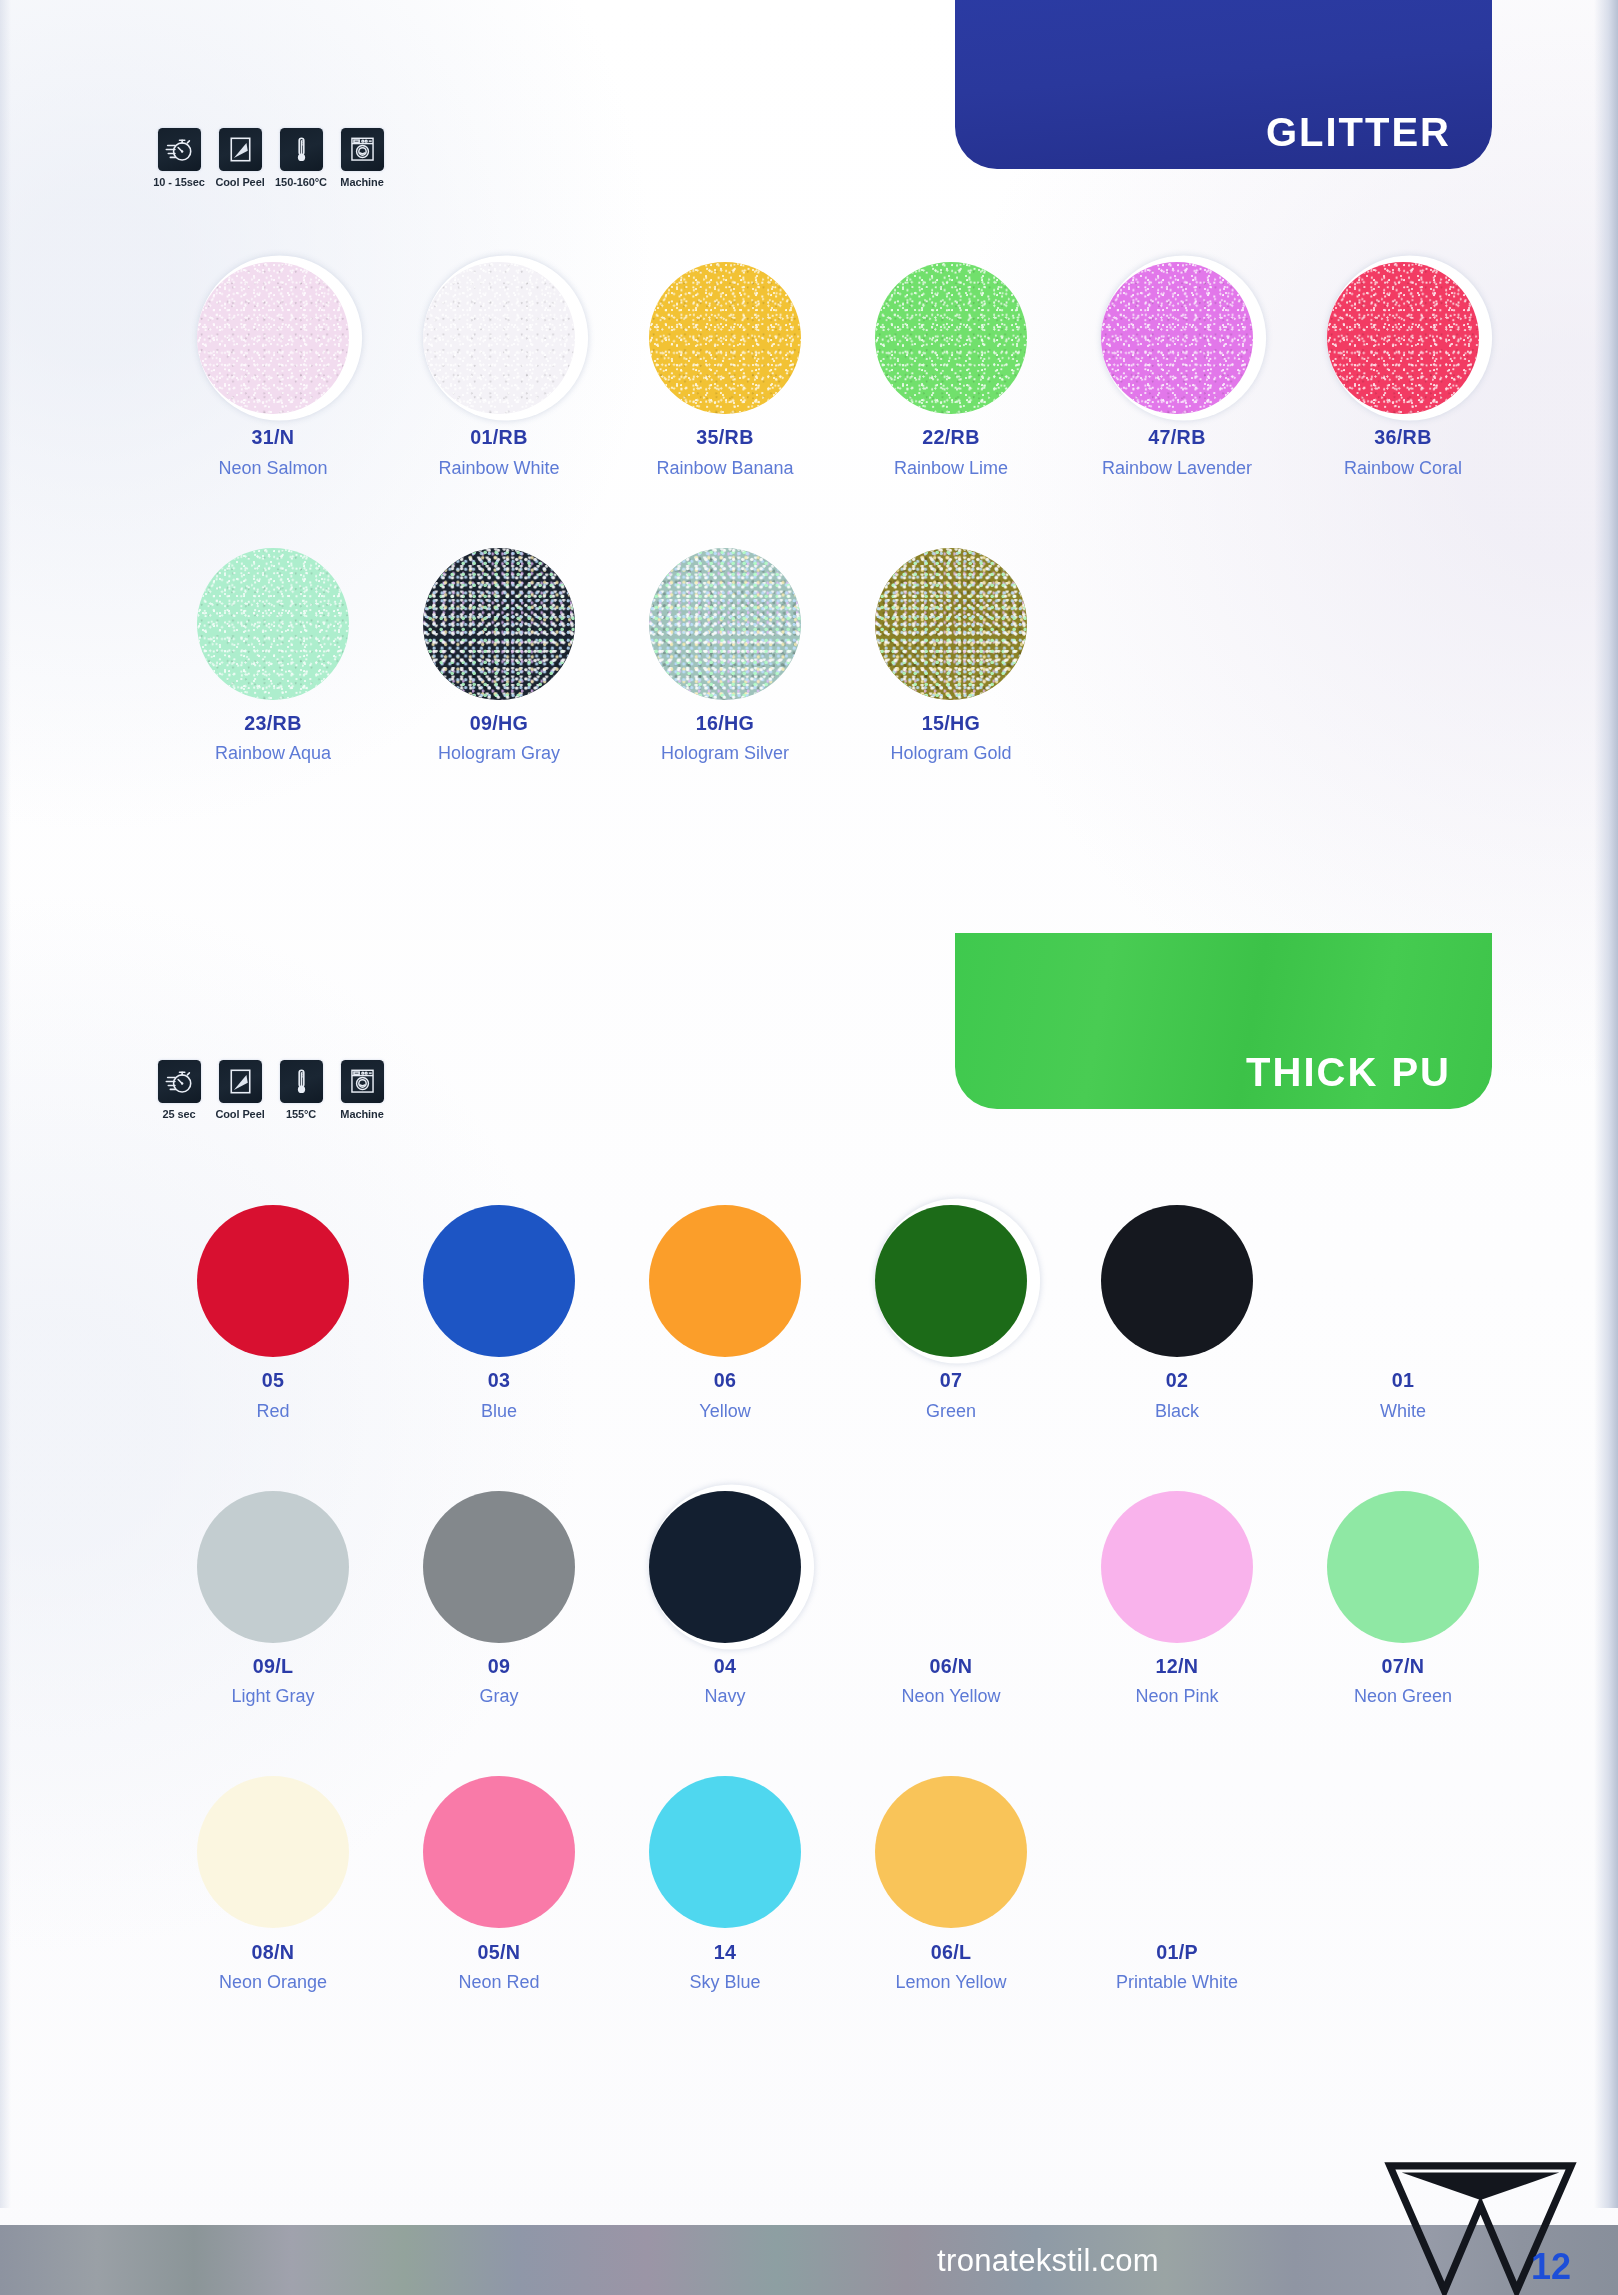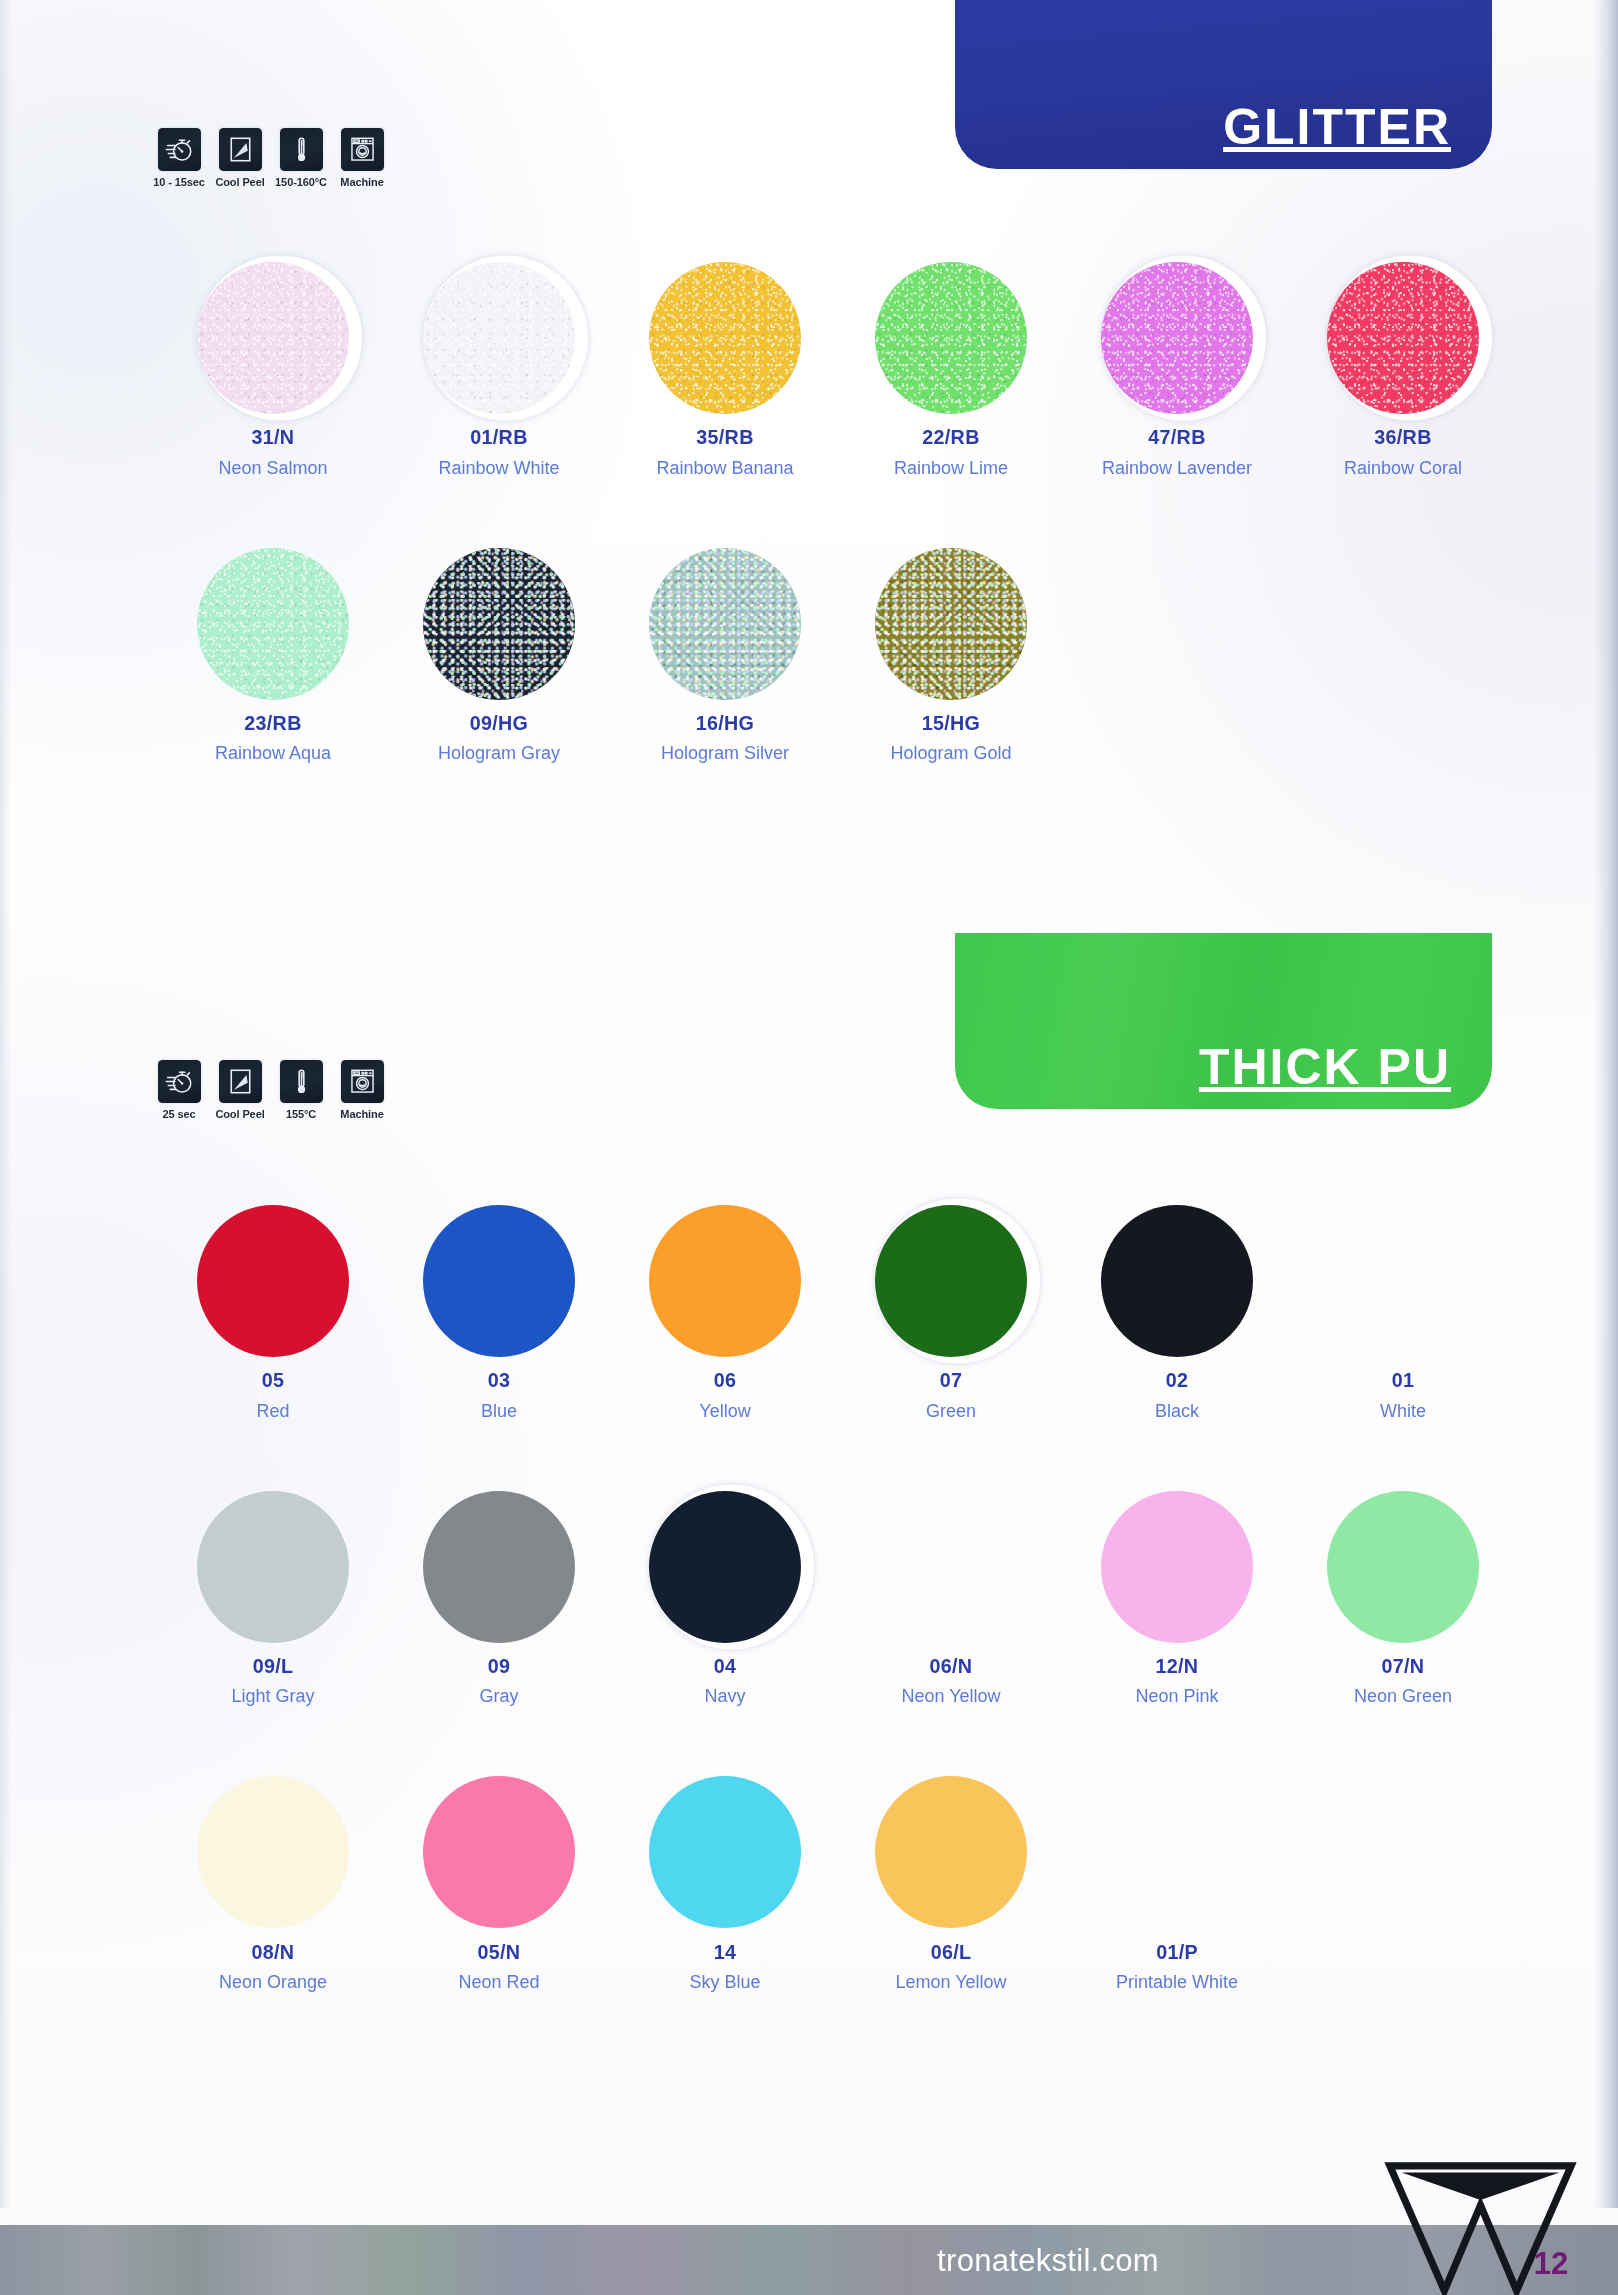--- a/index.html
+++ b/index.html
@@ -51,25 +51,24 @@
     width: 537px;
     border-radius: 0 0 42px 42px;
     display: flex;
     align-items: flex-end;
     justify-content: flex-end;
     box-sizing: border-box;
     padding: 0 41px 17px 0;
   }
   .banner-label {
     color: #ffffff;
-    font-size: 50px;
+    font-size: 40px;
     font-weight: bold;
     letter-spacing: 2px;
     line-height: 1;
-    text-decoration: underline;
   }
   #banner-glitter {
     left: 955px;
     top: -6.6px;
     background: linear-gradient(175deg, #2b3ba3 0%, #2a389c 45%, #242f8c 100%);
   }
   #banner-thickpu {
     left: 955px;
     top: 933px;
     background: linear-gradient(100deg, #3fc94e 0%, #49cc53 28%, #3cc248 55%, #45cb50 78%, #3ec44a 100%);
@@ -234,23 +233,23 @@
     font-size: 31px;
     color: #ffffff;
     letter-spacing: 0.3px;
   }
   .footer-pageno {
     position: absolute;
     right: 27.5px;
     top: 2246px;
     width: 79px;
     text-align: center;
-    font-size: 31px;
+    font-size: 36px;
     font-weight: bold;
-    color: #701a75;
+    color: #1d4ed8;
   }
   .footer-logo {
     position: absolute;
     right: 39px;
     top: 2162px;
     width: 197px;
     height: 134px;
   }
   .footer-logo svg { display: block; }
 </style>

